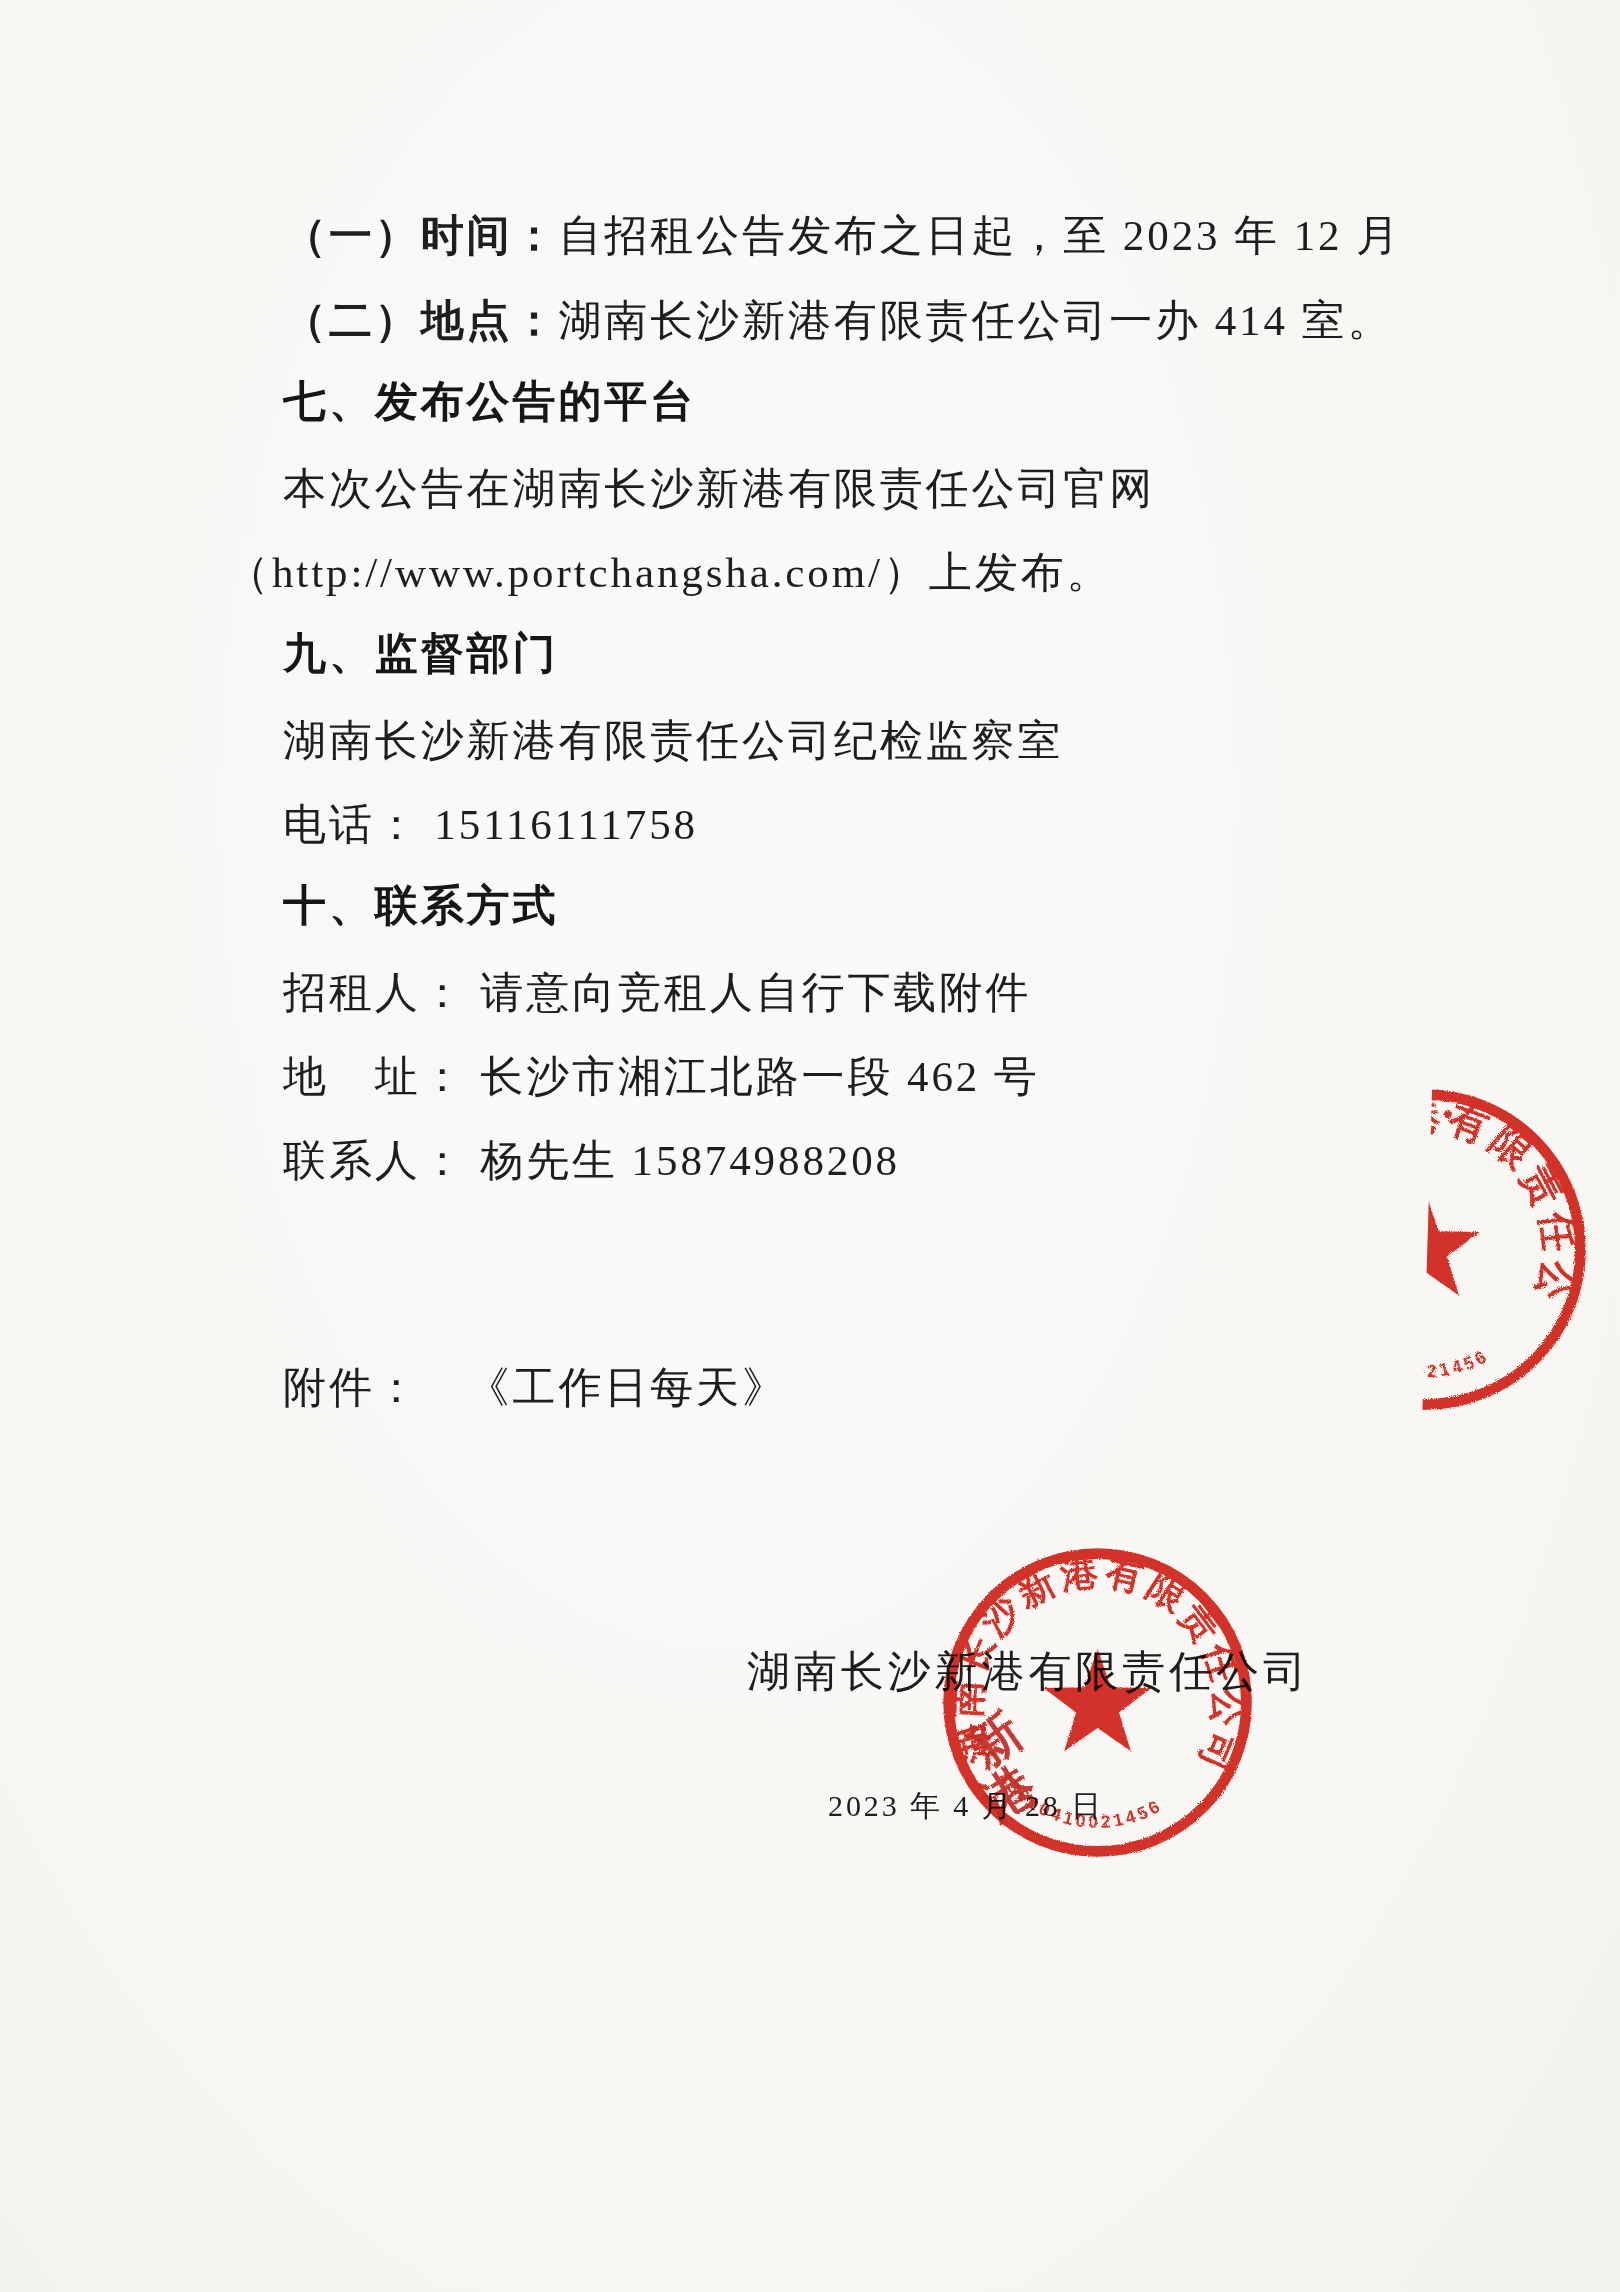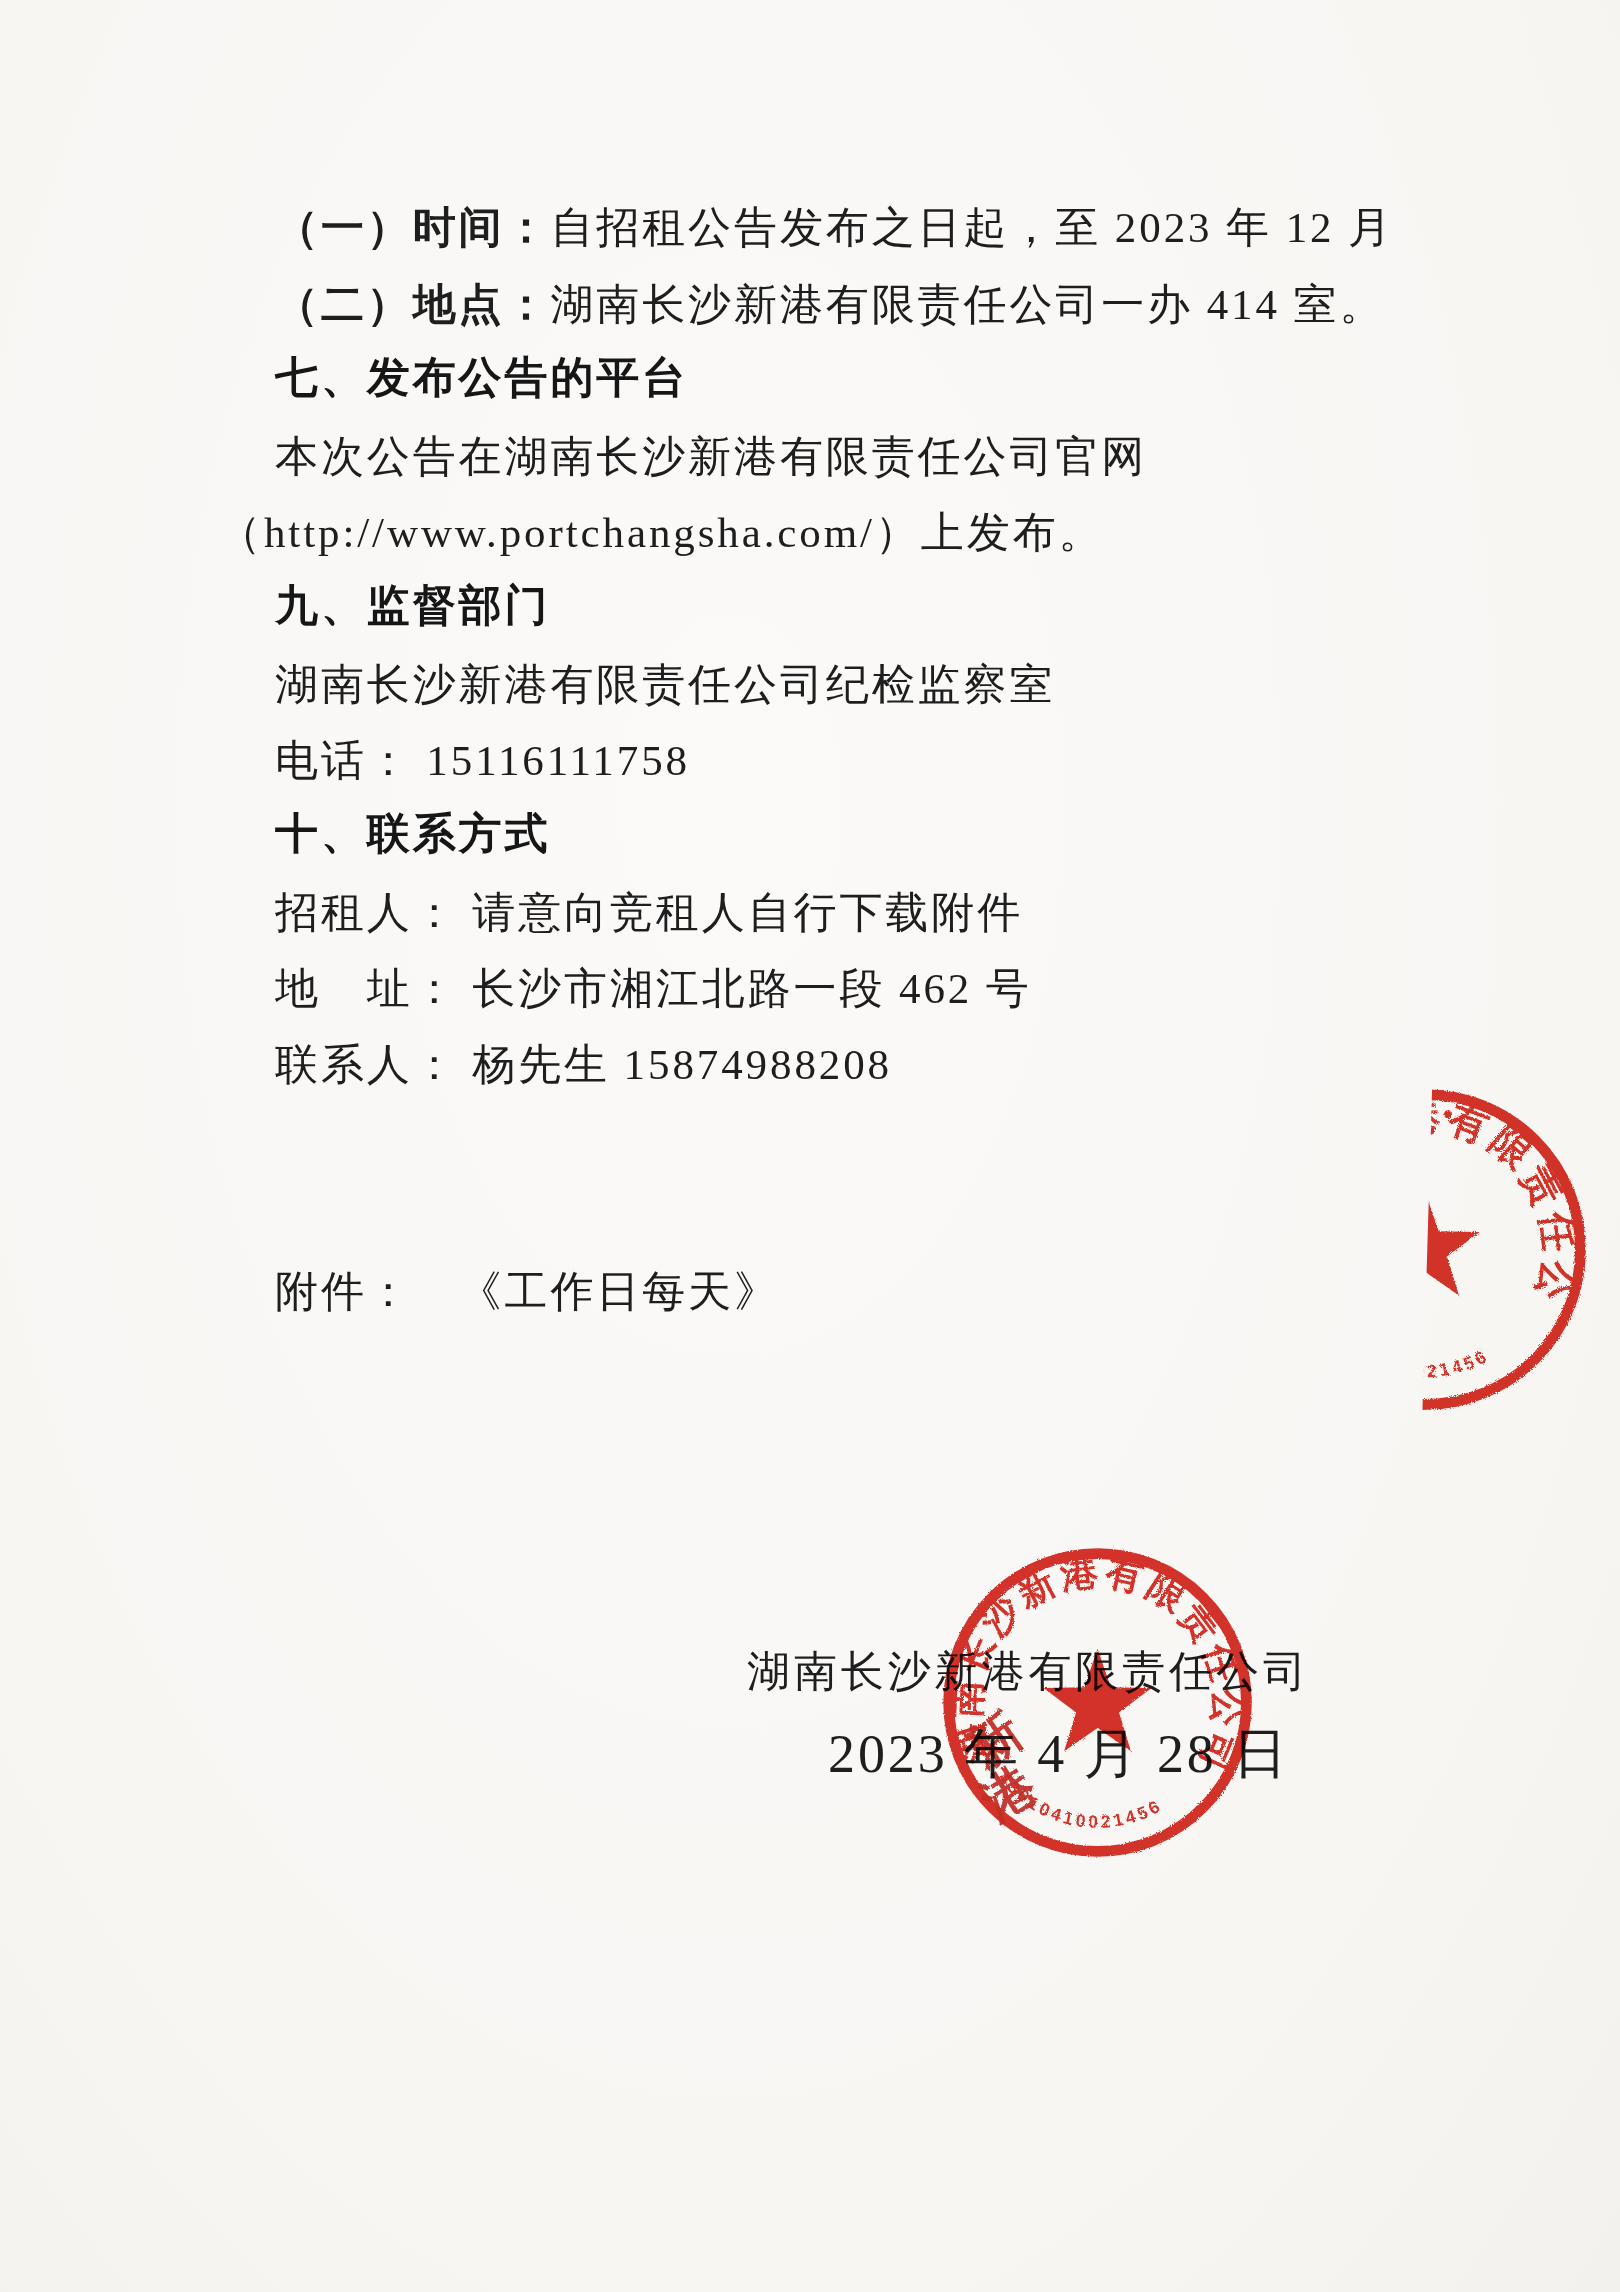--- a/index.html
+++ b/index.html
@@ -10,21 +10,21 @@
     background:#f8f7f5;
     background-image:radial-gradient(ellipse at 45% 35%, #fbfaf9 0%, #f7f6f3 70%, #f2f1ee 100%);
     overflow:hidden;
     font-family:"Liberation Serif","DejaVu Serif",serif;
     color:#1e1e1e;
   }
   .textblock{
     position:absolute;left:218px;top:189px;width:1176px;
   }
   .textblock p{
-    margin:0;
+    margin:8px;
     font-size:43px;
     line-height:76px;
     letter-spacing:2.9px;
     white-space:nowrap;
   }
   .indent{padding-left:57px;}
   .h{
     font-family:Liberation Mono, monospace;
     font-weight:700;
     letter-spacing:3.9px;
@@ -32,22 +32,22 @@
   }
   .lbl{font-weight:700;font-family:"Liberation Sans","DejaVu Sans",sans-serif;}
   .spread{letter-spacing:13.2px;}
   .url-line{letter-spacing:2px;font-family:Liberation Serif, serif;}
   .attach{margin-top:151px !important;}
   .sig-company{
     position:absolute;left:747px;top:1643px;
     font-size:43px;letter-spacing:3.9px;white-space:nowrap;
   }
   .sig-date{
-    position:absolute;left:828px;top:1718px;
-    font-size:54px;letter-spacing:2.9px;white-space:nowrap;
+    position:absolute;left:828px;top:1786px;
+    font-size:30px;letter-spacing:2.9px;white-space:nowrap;
   }
   .seal{
     position:absolute;
     mix-blend-mode:multiply;
     opacity:.94;
   }
   .seal-main{left:933px;top:1536px;width:333px;height:333px;}
   .seal-partial{
     left:1249px;top:1073px;width:353px;height:353px;
     clip-path:polygon(52% 0%, 100% 0%, 100% 100%, 49% 100%);

